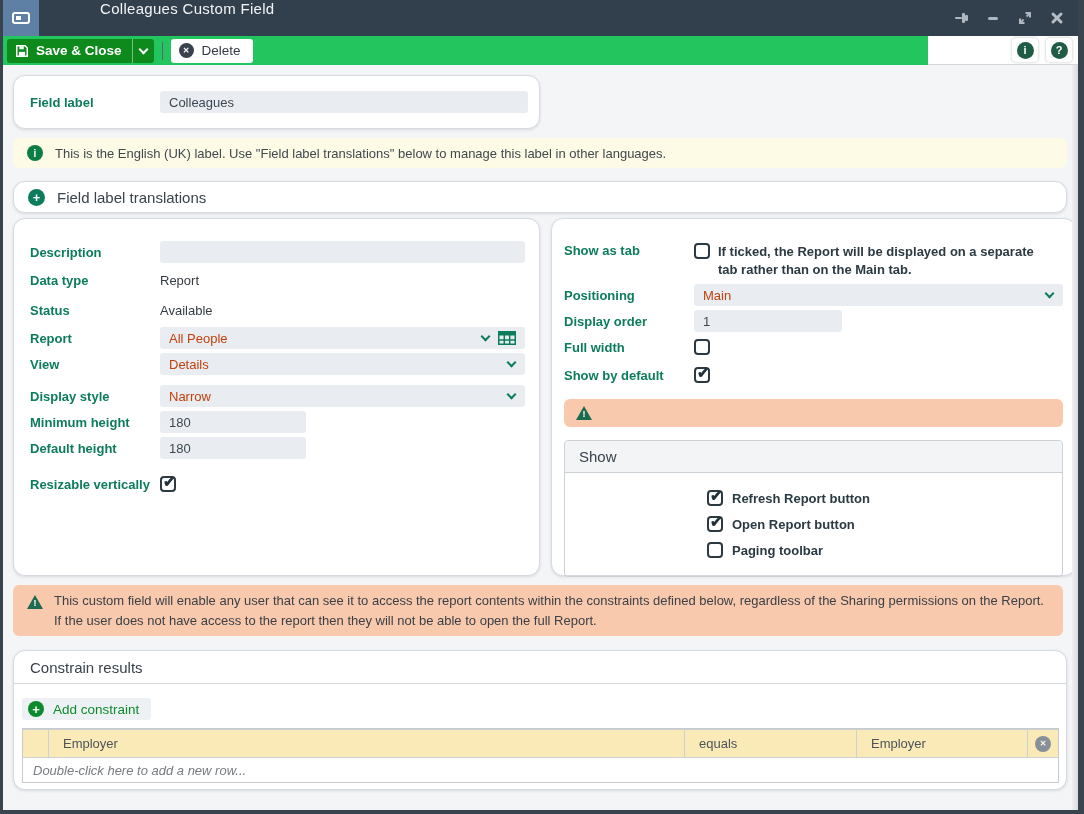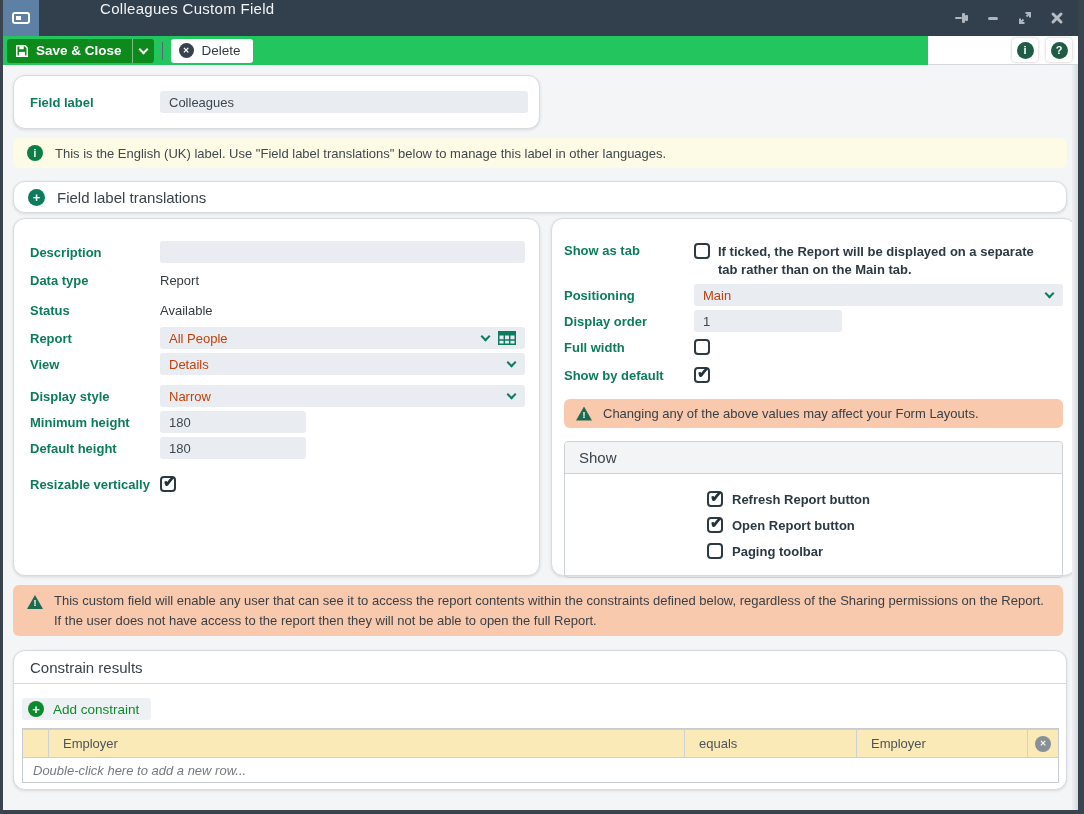--- a/index.html
+++ b/index.html
@@ -263,21 +263,20 @@
         <div class="frow" style="margin-bottom:6px;">
           <span class="flabel">Full width</span>
           <span class="cb"></span>
         </div>
         <div class="frow">
           <span class="flabel">Show by default</span>
           <span class="cb checked"></span>
         </div>
         <div class="warn" style="margin-top:13px;">
           <span class="warn-tri"></span>
-          <span>Changing any of the above values may affect your Form Layouts.</span>
         </div>
         <div class="show-group">
           <div class="show-group-header">Show</div>
           <div class="show-group-body">
             <div class="opt-row">
               <span class="cb checked"></span>
               <span>Refresh Report button</span>
             </div>
             <div class="opt-row">
               <span class="cb checked"></span>

